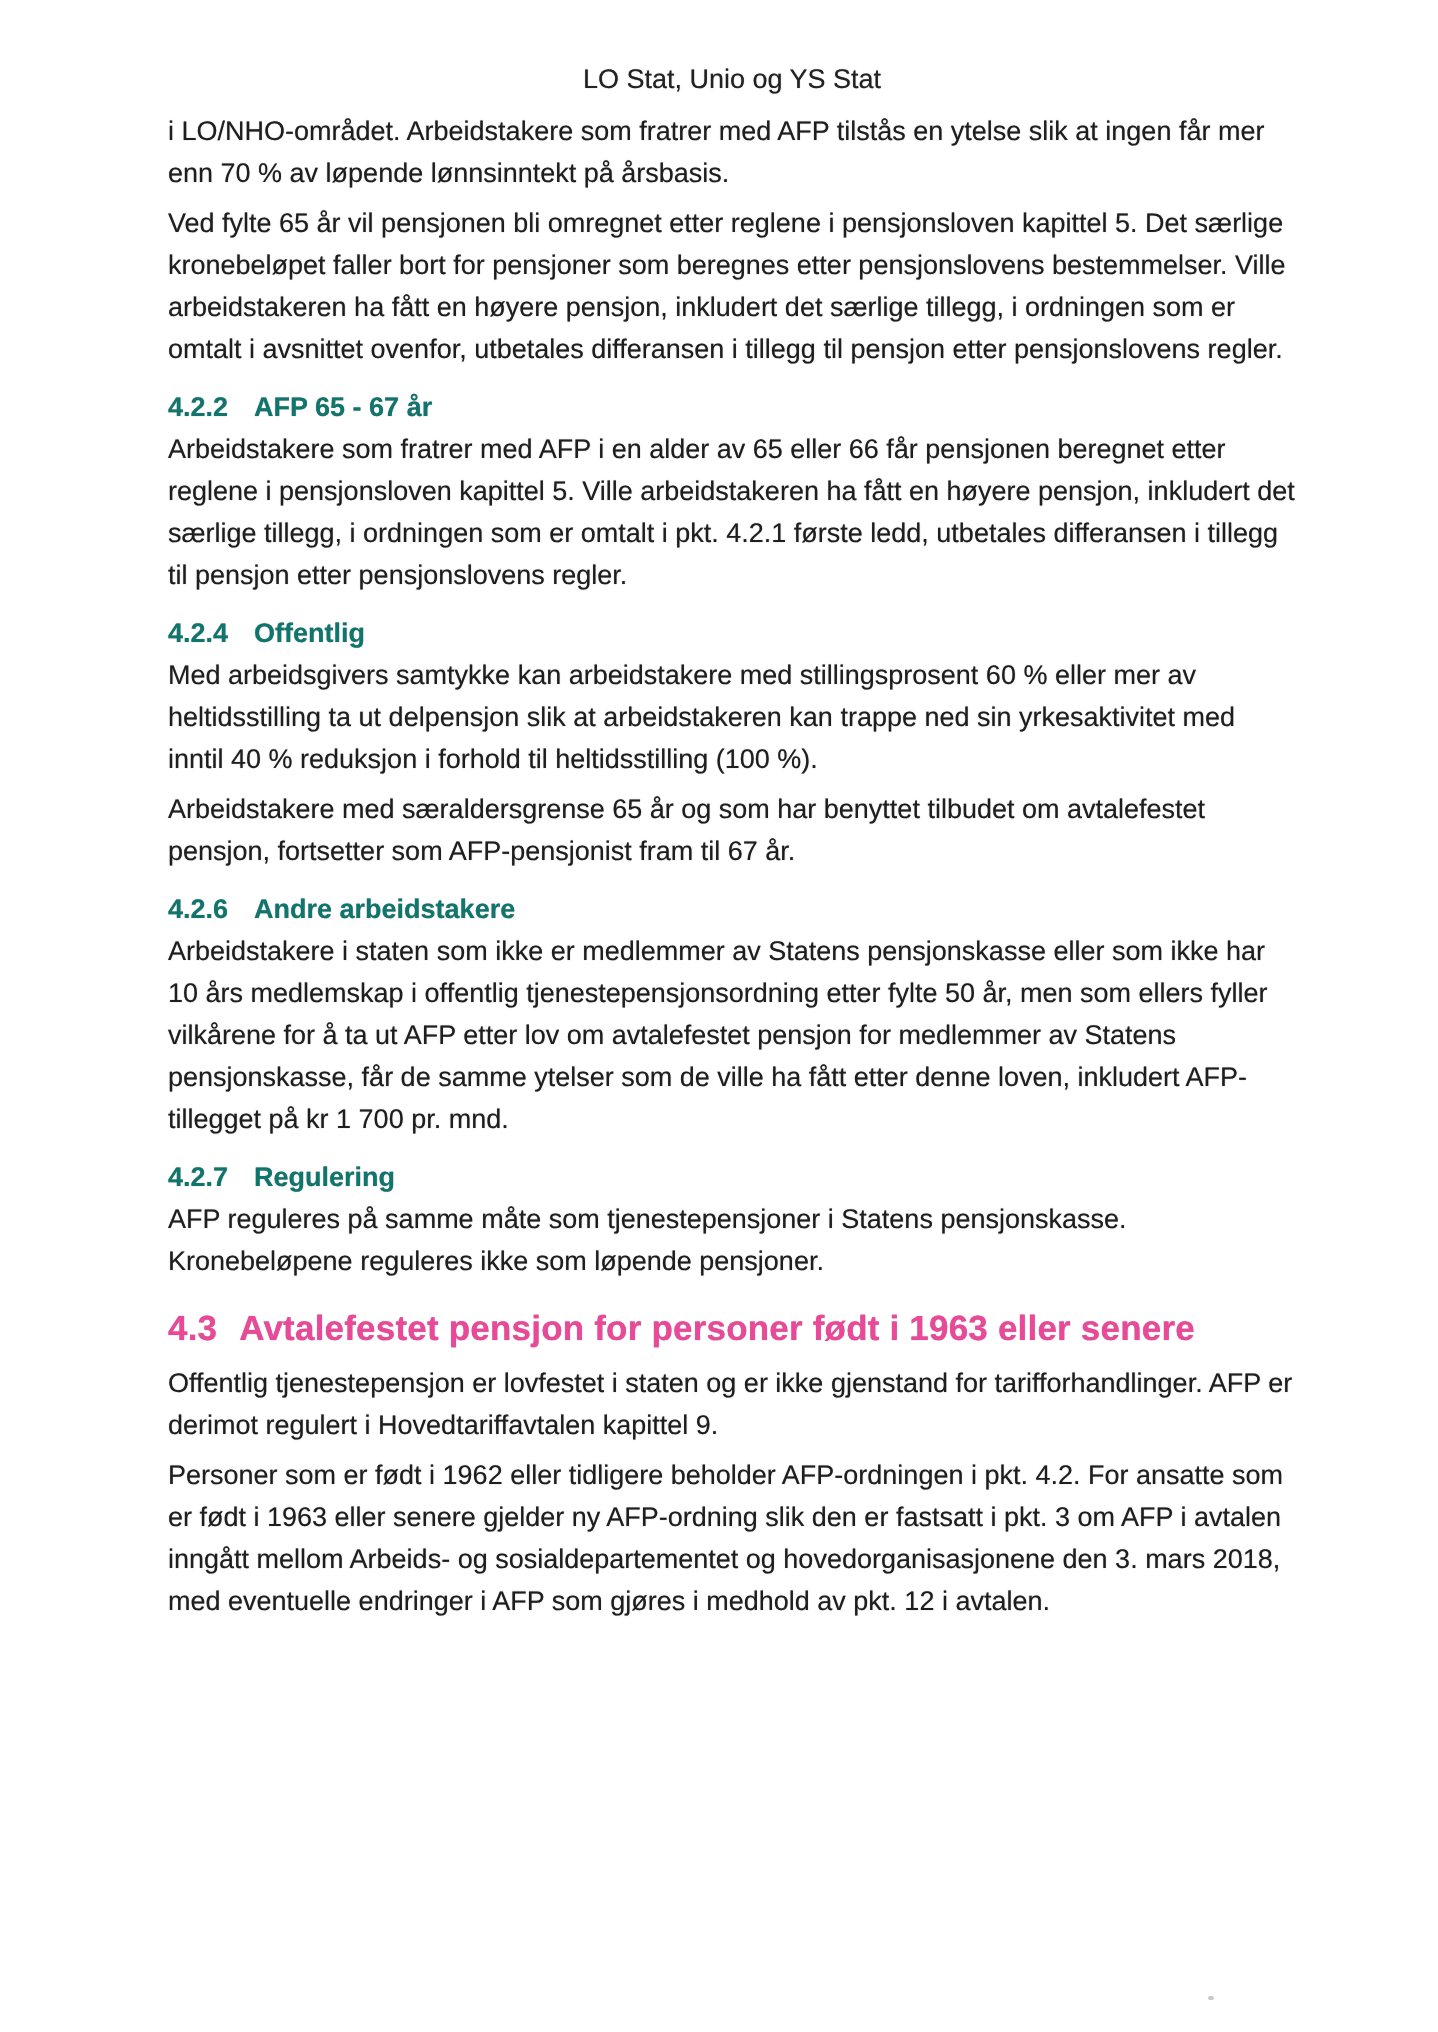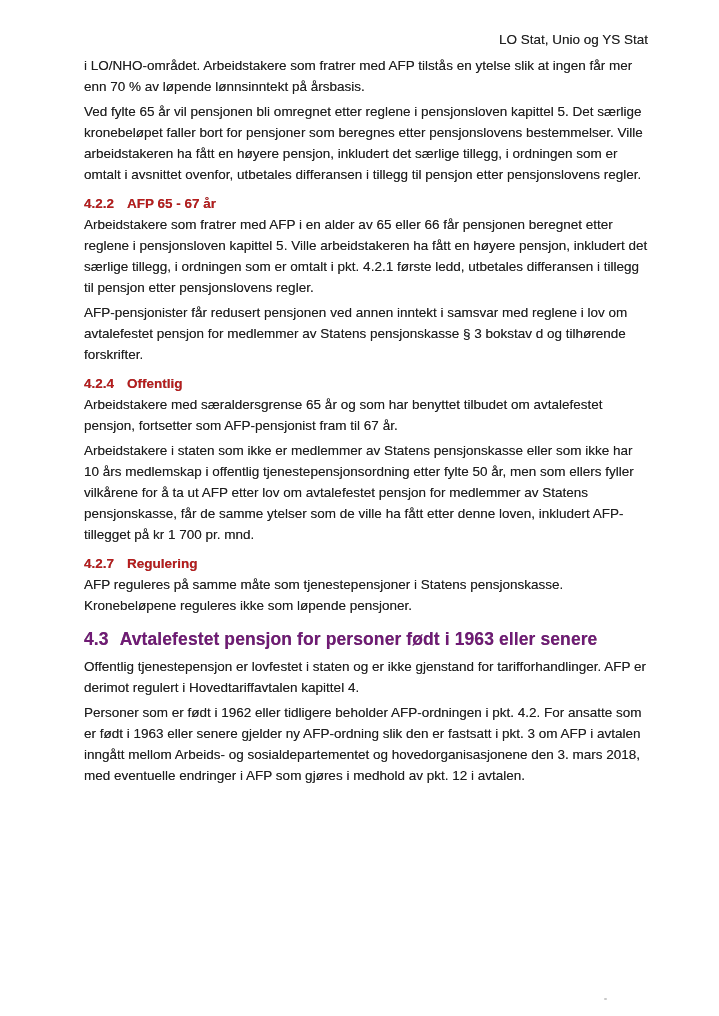--- a/index.html
+++ b/index.html
@@ -14,46 +14,46 @@
   .page {
     position: absolute;
     inset: 0;
     background: #ffffff;
     padding: 30px 71px 0 84px;
     color: #1e1e1e;
     
     text-shadow: 0 0 0.5px rgba(25,25,25,0.55);
   }
   .header-line {
-    text-align: right;
+    text-align: center;
     font-size: 13.5px;
     line-height: 20px;
     margin-bottom: 5px;
     color: #222;
   }
   .body-text p.para {
     font-size: 13.5px;
     line-height: 21px;
     margin: 0 0 4px 0;
     color: #1e1e1e;
   }
   h3.sub-heading {
     font-size: 13.5px;
     line-height: 20px;
     font-weight: bold;
     margin: 9px 0 0 0;
-    color: #b91c1c;
+    color: #0f766e;
   }
   h3.sub-heading .sec-num { margin-right: 13px; }
   h2.main-heading {
     font-size: 17.5px;
     line-height: 26px;
     font-weight: bold;
     margin: 10px 0 4px 0;
-    color: #701a75;
+    color: #ec4899;
     letter-spacing: 0.1px;
   }
   h2.main-heading .sec-num { margin-right: 11px; }
   .speck {
     position: absolute;
     width: 3px; height: 2px;
     background: #c9c9c9;
     border-radius: 1px;
   }
 </style>
@@ -69,37 +69,40 @@
   <div class="body-text">
 
     <p class="para">i LO/NHO-området. Arbeidstakere som fratrer med AFP tilstås en ytelse slik at ingen får mer enn 70 % av løpende lønnsinntekt på årsbasis.</p>
     <p class="para">Ved fylte 65 år vil pensjonen bli omregnet etter reglene i pensjonsloven kapittel 5. Det særlige kronebeløpet faller bort for pensjoner som beregnes etter pensjonslovens bestemmelser. Ville arbeidstakeren ha fått en høyere pensjon, inkludert det særlige tillegg, i ordningen som er omtalt i avsnittet ovenfor, utbetales differansen i tillegg til pensjon etter pensjonslovens regler.</p>
 
     <h3 class="sub-heading">
       <span class="sec-num">4.2.2</span><span class="sec-title">AFP 65 - 67 år</span>
     </h3>
     <p class="para">Arbeidstakere som fratrer med AFP i en alder av 65 eller 66 får pensjonen beregnet etter reglene i pensjonsloven kapittel 5. Ville arbeidstakeren ha fått en høyere pensjon, inkludert det særlige tillegg, i ordningen som er omtalt i pkt. 4.2.1 første ledd, utbetales differansen i tillegg til pensjon etter pensjonslovens regler.</p>
 
-    <p class="para">AFP-pensjonister får redusert pensjonen ved annen inntekt i samsvar med reglene i lov om avtalefestet pensjon for medlemmer av Statens pensjonskasse § 3 bokstav d og tilhørende forskrifter.</p>
 
     <h3 class="sub-heading">
       <span class="sec-num">4.2.4</span><span class="sec-title">Offentlig</span>
     </h3>
+    <p class="para">Med arbeidsgivers samtykke kan arbeidstakere med stillingsprosent 60 % eller mer av heltidsstilling ta ut delpensjon slik at arbeidstakeren kan trappe ned sin yrkesaktivitet med inntil 40 % reduksjon i forhold til heltidsstilling (100 %).</p>
 
     <p class="para">Arbeidstakere med særaldersgrense 65 år og som har benyttet tilbudet om avtalefestet pensjon, fortsetter som AFP-pensjonist fram til 67 år.</p>
 
+    <h3 class="sub-heading">
+      <span class="sec-num">4.2.6</span><span class="sec-title">Andre arbeidstakere</span>
+    </h3>
     <p class="para">Arbeidstakere i staten som ikke er medlemmer av Statens pensjonskasse eller som ikke har 10 års medlemskap i offentlig tjenestepensjonsordning etter fylte 50 år, men som ellers fyller vilkårene for å ta ut AFP etter lov om avtalefestet pensjon for medlemmer av Statens pensjonskasse, får de samme ytelser som de ville ha fått etter denne loven, inkludert AFP-tillegget på kr 1 700 pr. mnd.</p>
 
     <h3 class="sub-heading">
       <span class="sec-num">4.2.7</span><span class="sec-title">Regulering</span>
     </h3>
     <p class="para">AFP reguleres på samme måte som tjenestepensjoner i Statens pensjonskasse. Kronebeløpene reguleres ikke som løpende pensjoner.</p>
 
     <h2 class="main-heading">
       <span class="sec-num">4.3</span><span class="sec-title">Avtalefestet pensjon for personer født i 1963 eller senere</span>
     </h2>
-    <p class="para">Offentlig tjenestepensjon er lovfestet i staten og er ikke gjenstand for tarifforhandlinger. AFP er derimot regulert i Hovedtariffavtalen kapittel 4.</p>
+    <p class="para">Offentlig tjenestepensjon er lovfestet i staten og er ikke gjenstand for tarifforhandlinger. AFP er derimot regulert i Hovedtariffavtalen kapittel 9.</p>
     <p class="para">Personer som er født i 1962 eller tidligere beholder AFP-ordningen i pkt. 4.2. For ansatte som er født i 1963 eller senere gjelder ny AFP-ordning slik den er fastsatt i pkt. 3 om AFP i avtalen inngått mellom Arbeids- og sosialdepartementet og hovedorganisasjonene den 3. mars 2018, med eventuelle endringer i AFP som gjøres i medhold av pkt. 12 i avtalen.</p>
 
   </div>
 
   <div class="speck" style="left:604px; top:998px;"></div>
 </div>
 
 </body></html>

